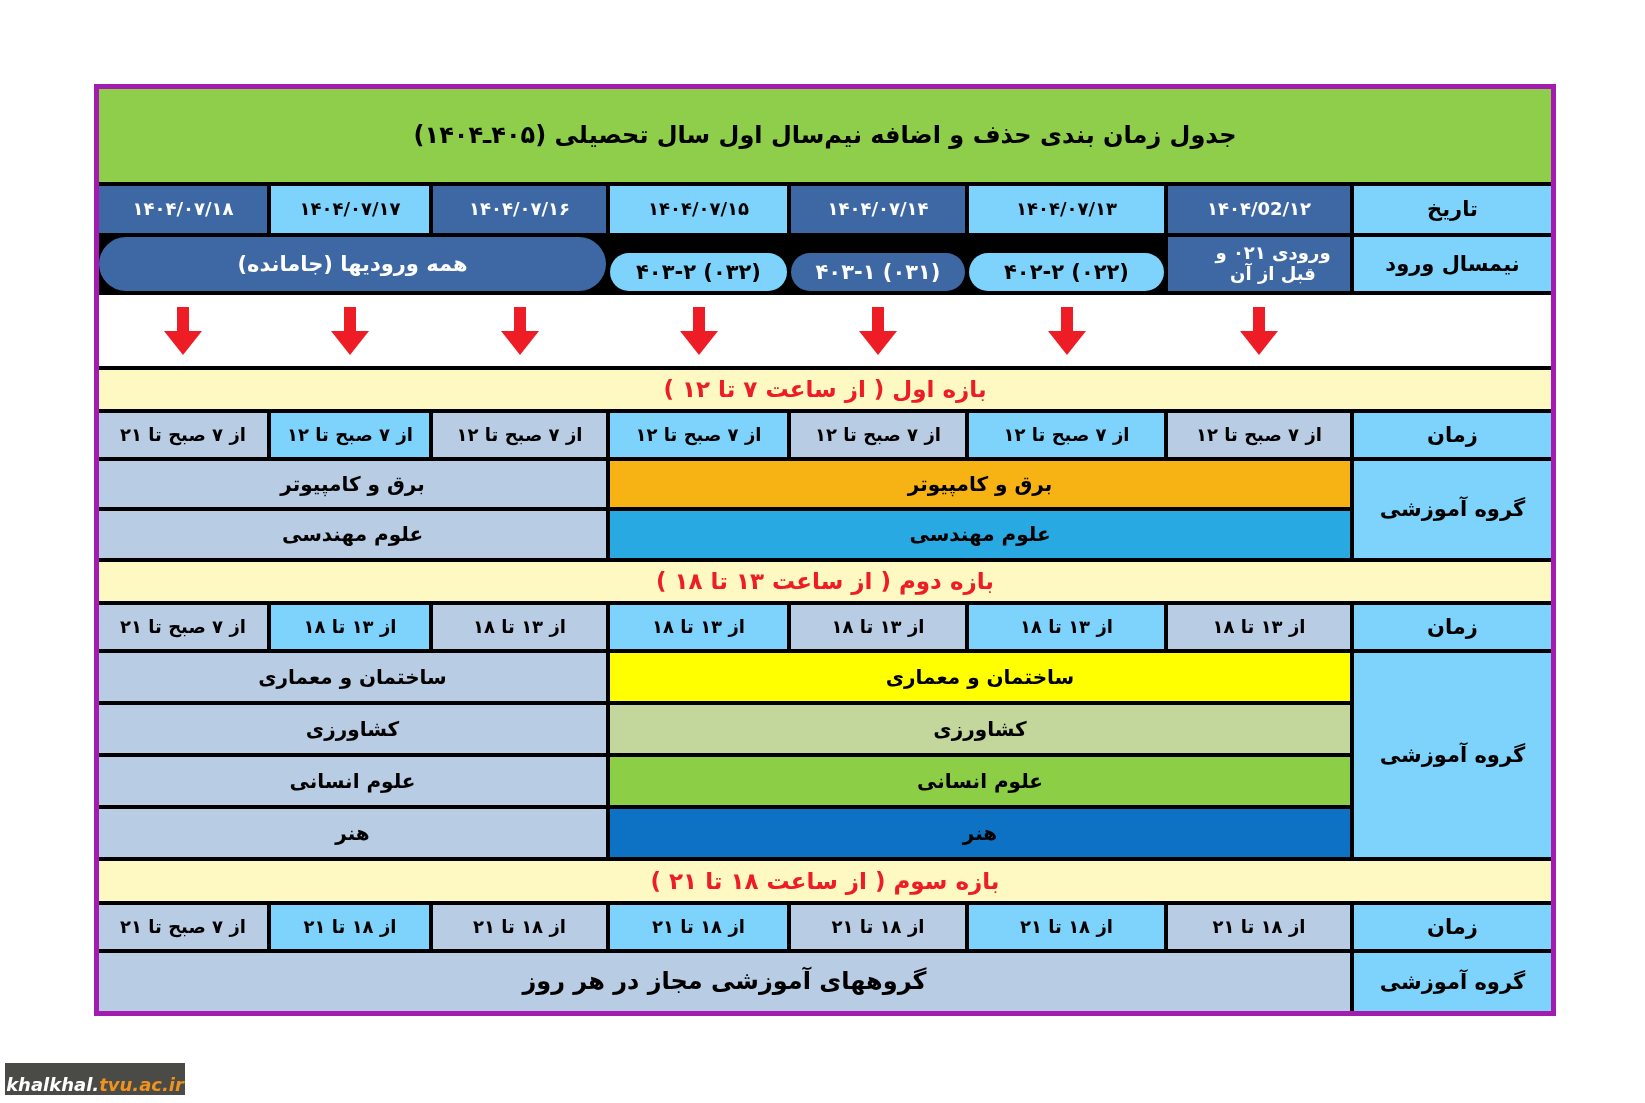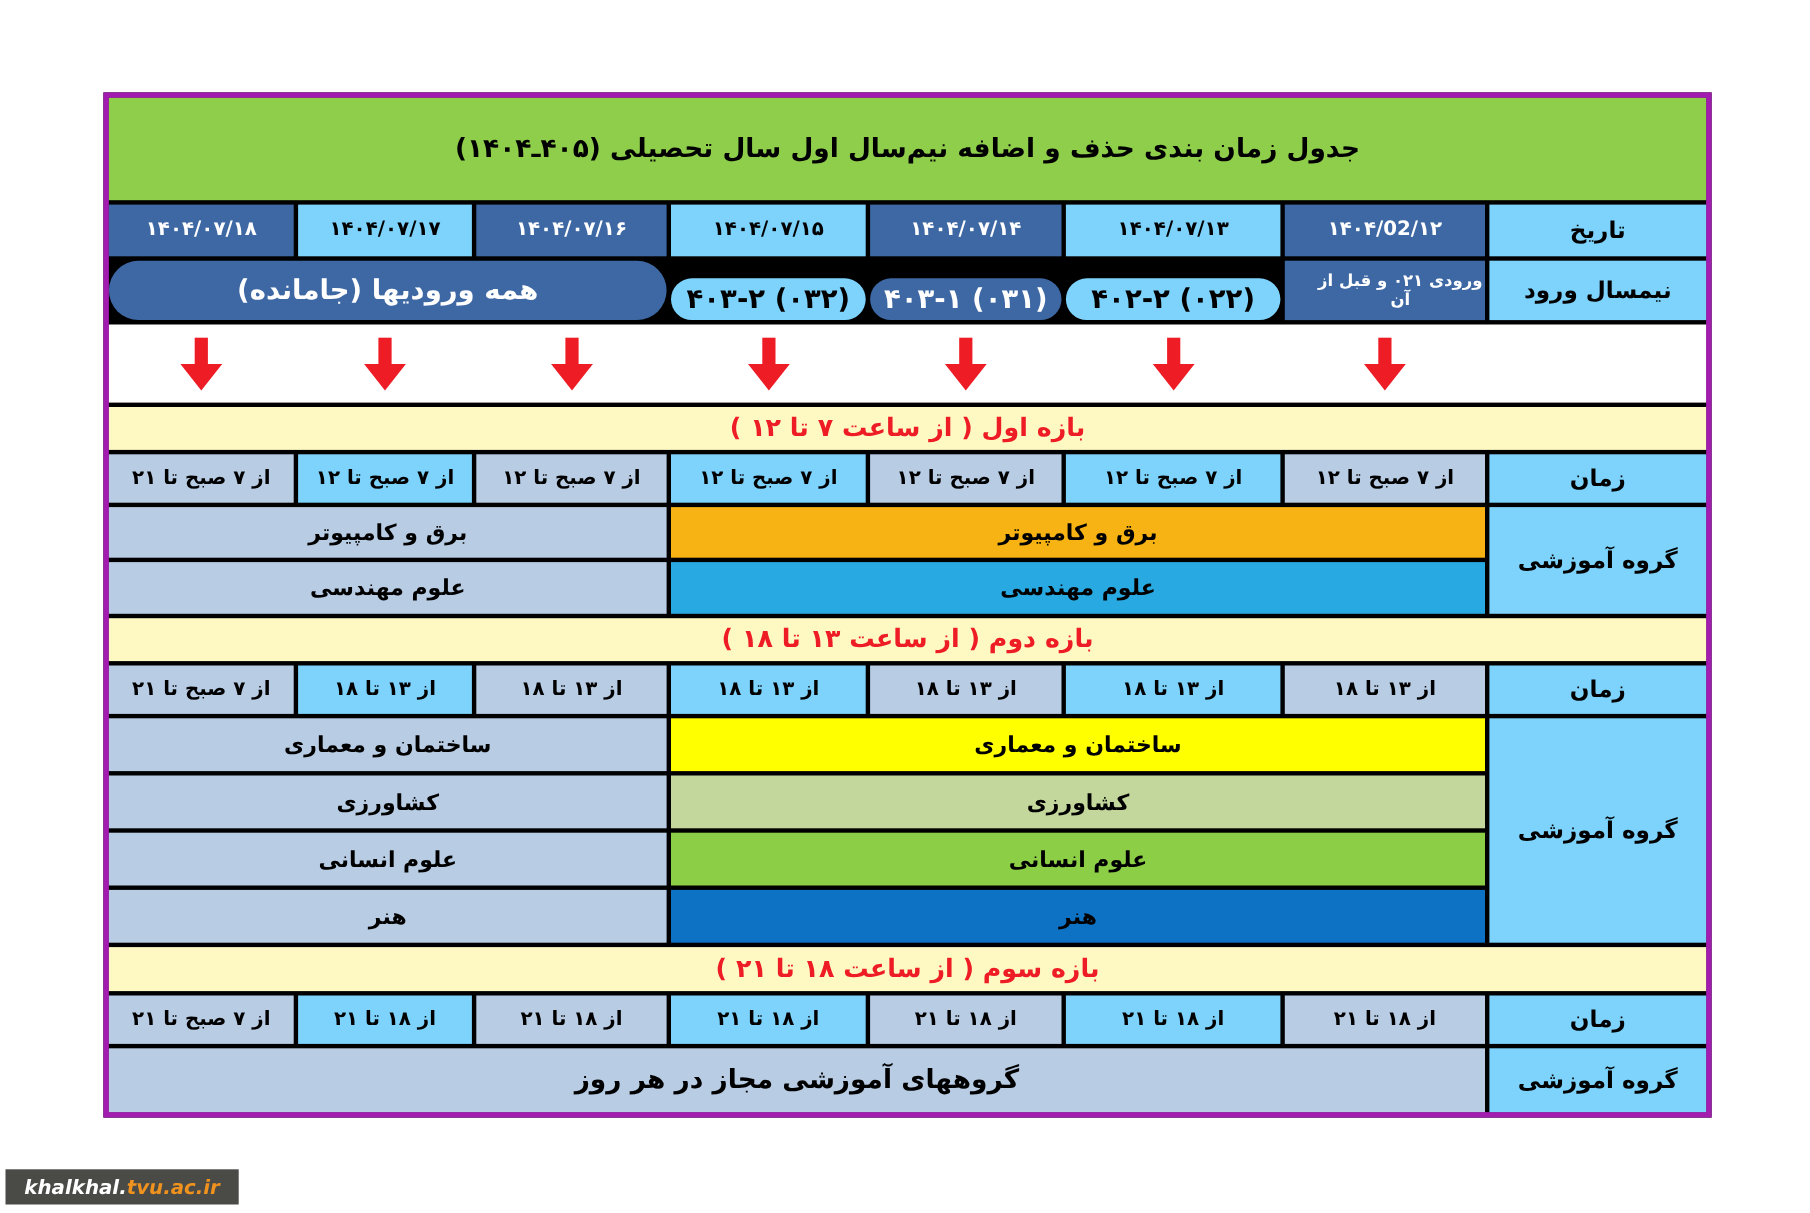--- a/index.html
+++ b/index.html
@@ -31,41 +31,41 @@
   .cs3{grid-column:span 3;}
   .cs4{grid-column:span 4;}
   .cs7{grid-column:span 7;}
   .cs8{grid-column:span 8;}
   .rs2{grid-row:span 2;}
   .rs4{grid-row:span 4;}
   .title{font-size:24px;}
   .red-header{color:var(--red,#ee1c25);font-size:23px;background:#fef9c3;}
   .date{font-size:18px;}
   .label{font-size:21px;}
-  .entry{font-size:25px;border-radius:27px;}
-  .small{font-size:15px;padding-left:28px;}
+  .entry{font-size:21px;border-radius:27px;}
+  .small{font-size:18px;padding-left:28px;}
   .time{font-size:18px;}
   .group{font-size:20px;}
   .ltr{direction:ltr;margin-top:16px;}
   .arrow-row{
     background:#fff;display:grid;direction:rtl;
     grid-template-columns:197px 182px 195px 174px 177px 173px 158px 168px;gap:4px;
   }
   .arrow-slot{display:flex;align-items:center;justify-content:center;}
   .arrow{display:flex;flex-direction:column;align-items:center;}
   .arrow .stem{width:12px;height:24px;background:var(--red,#ee1c25);}
   .arrow .head{
     width:0;height:0;
     border-left:19px solid transparent;border-right:19px solid transparent;
     border-top:24px solid var(--red,#ee1c25);
   }
   .watermark{
-    position:absolute;left:5px;top:1063px;width:212px;height:32px;
+    position:absolute;left:5px;top:1063px;width:180px;height:32px;
     background:var(--watermark_bg,#4a4a47);
-    display:flex;align-items:center;justify-content:center;
+    display:flex;align-items:flex-end;justify-content:center;
     font-style:italic;font-weight:bold;font-size:18px;color:#fff;
   }
   .watermark .domain{color:var(--watermark_orange,#f0921e);}
 </style>
 </head>
 <body>
 
 <div class="schedule">
 
   <div class="cell bg-green-title title cs8">جدول زمان بندی حذف و اضافه نیم‌سال اول سال تحصیلی (۴۰۵ـ۱۴۰۴)</div>

